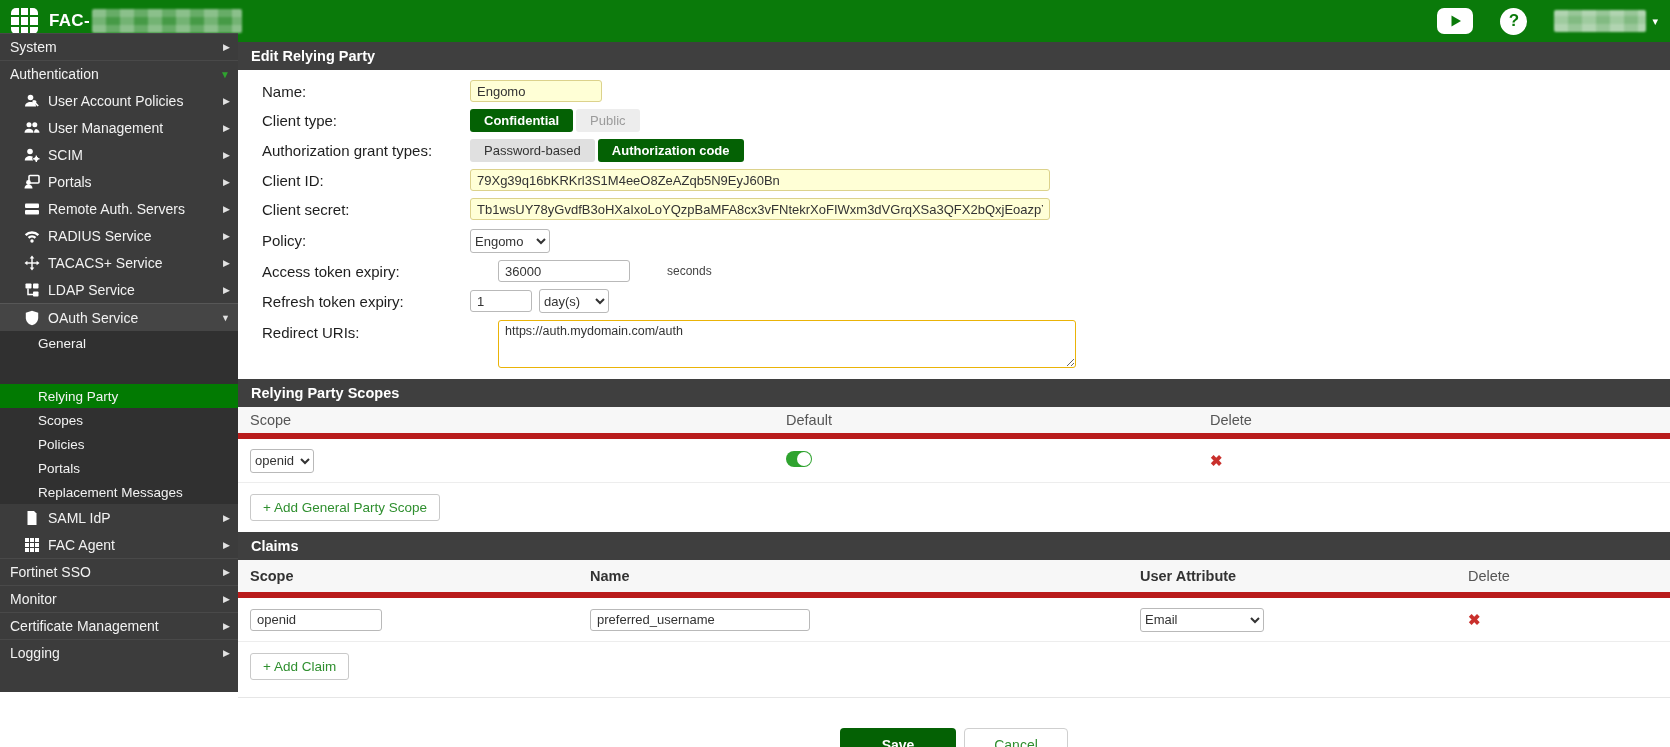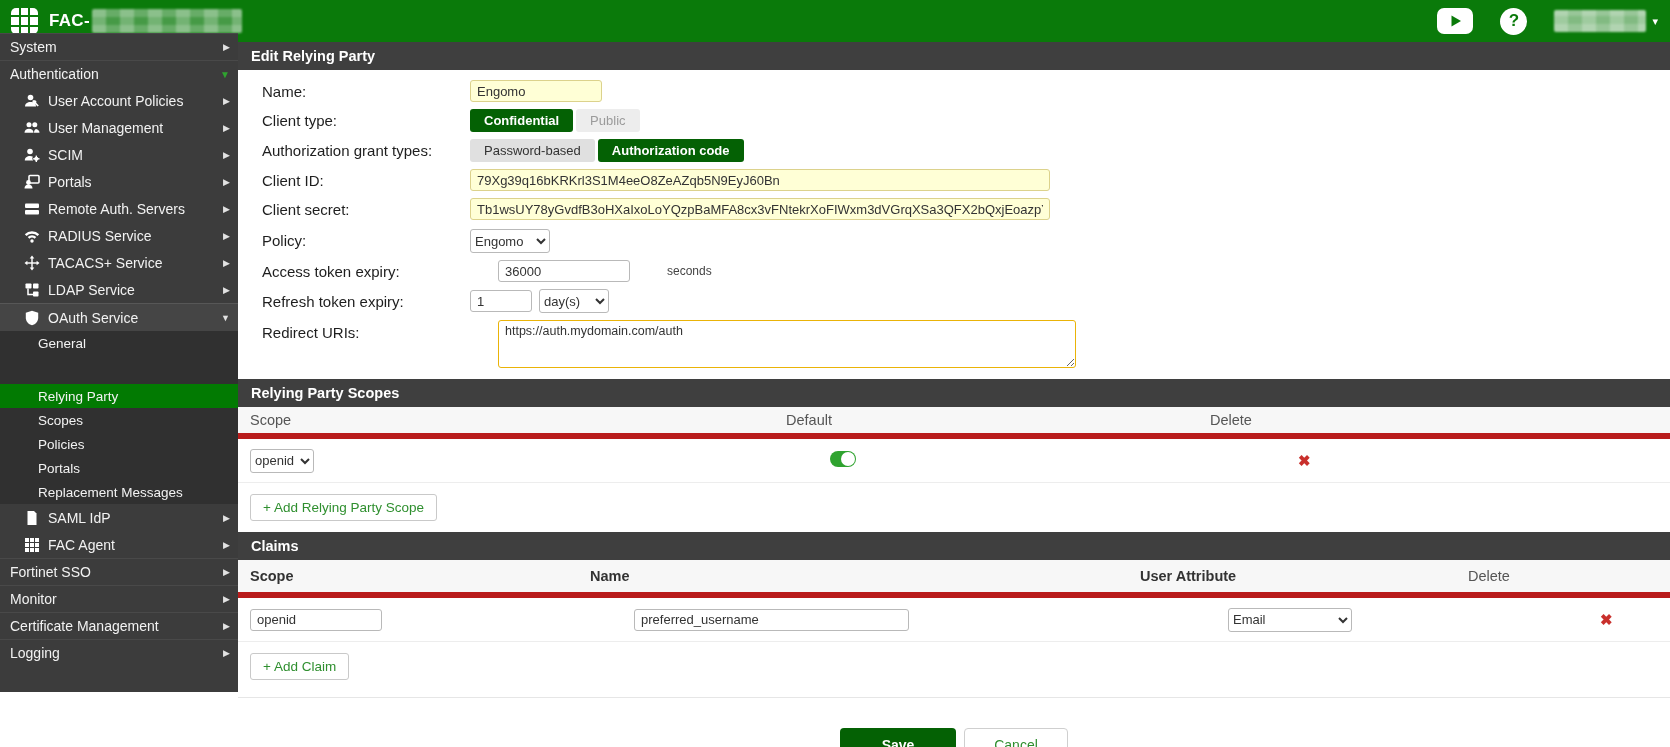--- a/index.html
+++ b/index.html
@@ -91,28 +91,28 @@
   .tbtn.on  { background:#046104; color:#fff; font-weight:bold; }
   .tbtn.off { background:#e0e0e0; color:#333; }
   .tbtn.dis { background:#ededed; color:#9b9b9b; }
   .mt { margin-top:2px;gap:28px; }
 
   
   .thead {
     display:flex; align-items:center; height:32px; background:#f7f7f7;
     color:#555; font-size:14.5px; padding-left:12px; border-bottom:6px solid #b91c1c;
   }
-  .trow { display:flex; align-items:center; height:44px; padding-left:12px; border-bottom:1px solid #ededed;gap:44px; }
+  .trow { display:flex; align-items:center; height:44px; padding-left:12px; border-bottom:1px solid #ededed; }
   .c1{width:536px;} .c2{width:414px;} .c3{flex:1; padding-left:10px;}
   .k1{width:340px;} .k2{width:550px;} .k3{width:300px;} .k4{flex:1; padding-left:28px;}
   .claims-head { height:38px; font-weight:bold; color:#333; }
   .claims-head .k4 { color:#555; font-weight:normal; }
   .sel-scope { width:64px; }
   .inp-claim-scope { width:132px; }
-  .inp-claim-name { width:275px; }
+  .inp-claim-name { width:220px; }
   .sel-attr { width:124px; }
   .del-x { color:#c9302c; font-size:15px; font-weight:bold; cursor:pointer; }
   .switch {
     width:26px; height:16px; border-radius:9px; background:#2fa32f; display:inline-block;
     position:relative; cursor:pointer;
   }
   .switch .knob {
     position:absolute; right:1px; top:1px; width:14px; height:14px; border-radius:50%; background:#fff;
   }
   .add-btn {
@@ -421,21 +421,21 @@
         <option>openid</option>
       </select>
     </span>
     <span class="c2">
       <span class="switch"><span class="knob"></span></span>
     </span>
     <span class="c3">
       <span class="del-x">✖</span>
     </span>
   </div>
-  <button class="add-btn">+ Add Relying Party Scope</button>
+  <button class="add-btn">+ Add General Party Scope</button>
 
   
   <div class="section-bar">Claims</div>
   <div class="thead claims-head">
     <span class="k1">Scope</span>
     <span class="k2">Name</span>
     <span class="k3">User Attribute</span>
     <span class="k4">Delete</span>
   </div>
   <div class="trow">

